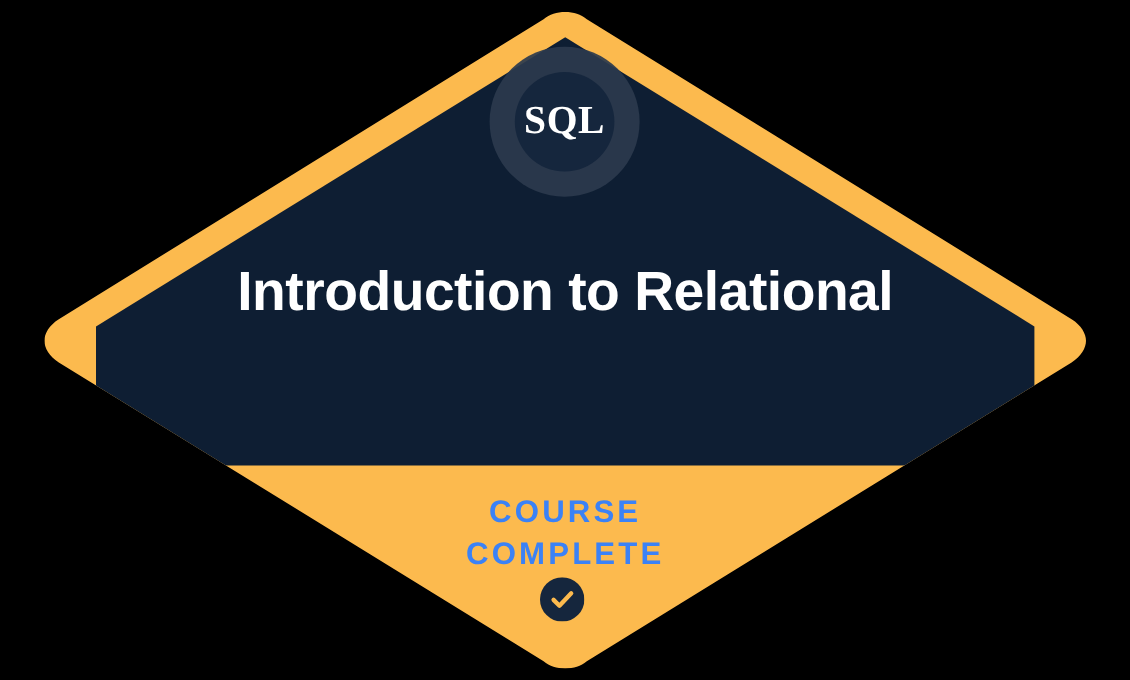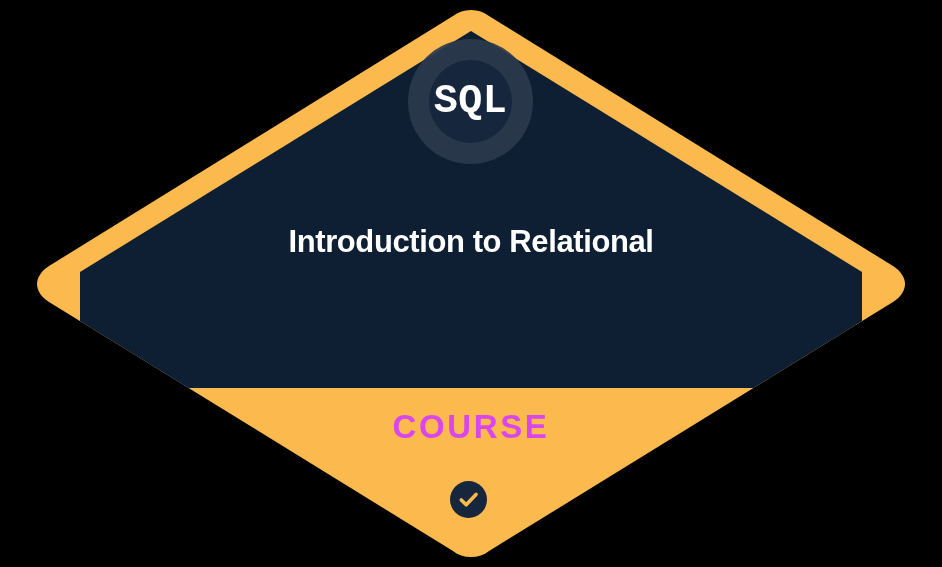--- a/index.html
+++ b/index.html
@@ -68,56 +68,56 @@
     left: 21px; top: 21px;
     width: 83px;
     height: 83px;
     border-radius: 50%;
     background: #15263d;
   }
   #tech-emblem .tech-label {
     position: relative;
     z-index: 3;
     color: #ffffff;
-    font-size: 40px;
+    font-size: 33px;
     font-weight: bold;
     letter-spacing: 0.5px;
     line-height: 1;
     text-align: center;
-    font-family: Liberation Mono, monospace;
+    font-family: Liberation Serif, serif;
   }
 
   
   #course-title {
     position: absolute;
     left: 131px;
     top: 218px;
     width: 680px;
     text-align: center;
     color: #ffffff;
-    font-size: 31px;
+    font-size: 46px;
     font-weight: bold;
     line-height: 48px;
     letter-spacing: -0.4px;
     font-family: "Liberation Sans", "DejaVu Sans", sans-serif;
   }
   #course-title .title-line { display: block; white-space: nowrap; }
 
   
   #status-block {
     position: absolute;
     left: 231px;
     top: 409px;
     width: 480px;
     text-align: center;
   }
   #status-block .status-line {
     display: block;
-    color: #d946ef;
-    font-size: 33px;
+    color: #3b82f6;
+    font-size: 26px;
     font-weight: bold;
     letter-spacing: 2.6px;
     line-height: 35px;
     font-family: "Liberation Sans", "DejaVu Sans", sans-serif;
   }
 
   
   #completion-check {
     position: absolute;
     left: 450px;
@@ -168,20 +168,21 @@
       <span class="ring-inner"></span>
       <span class="tech-label">SQL</span>
     </div>
 
     <div id="course-title">
       <span class="title-line">Introduction to Relational</span>
     </div>
 
     <div id="status-block">
       <span class="status-line">COURSE</span>
+      <span class="status-line">COMPLETE</span>
     </div>
 
     <svg id="completion-check" viewBox="0 0 37 37" aria-hidden="true">
       <circle cx="18.5" cy="18.5" r="18.5" fill="#15263d"></circle>
       <path d="M 11.3 18.9 L 16.2 23.8 L 26.0 13.4" fill="none" stroke="#fcba4e" stroke-width="3.6" stroke-linecap="round" stroke-linejoin="round"></path>
     </svg>
 
   </div>
 </div>
 

